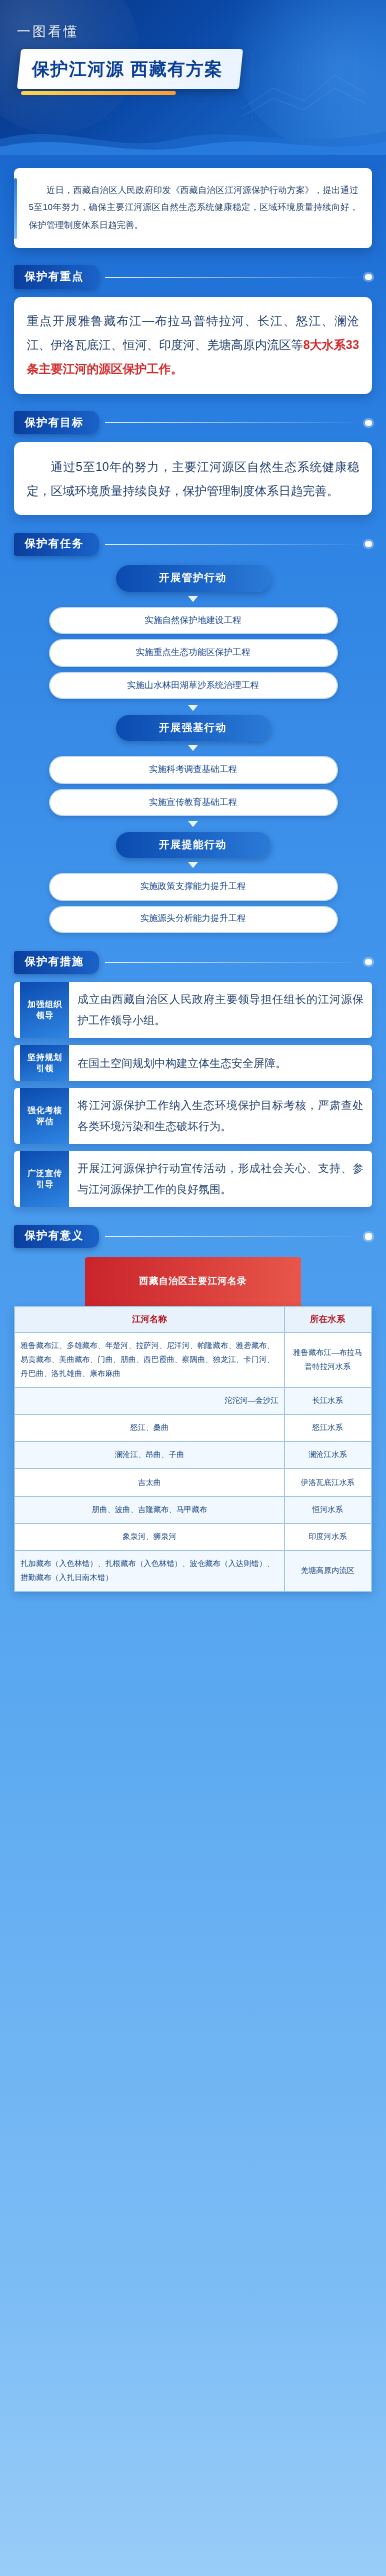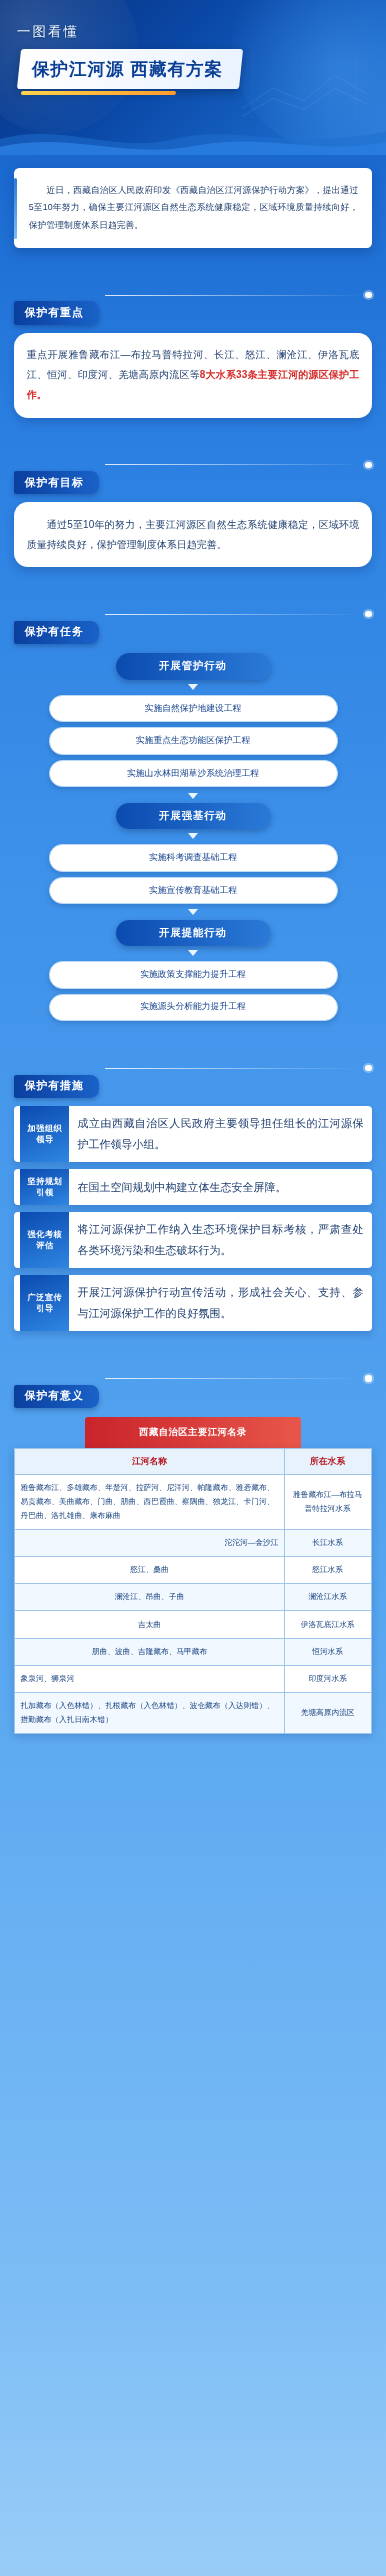--- a/index.html
+++ b/index.html
@@ -95,34 +95,33 @@
   .sec-head {
     position: relative;
     display: inline-block;
     background: linear-gradient(90deg,#0a3f9e 0%, #1a62c8 100%);
     color: #fff;
     font-size: 10.8px; font-weight: bold;
     padding: 4.6px 15.5px 4.6px 10.3px;
     border-radius: 2.1px 8.2px 8.2px 2.1px;
     letter-spacing: 1px;
     box-shadow: 0 2.1px 5.2px rgba(0,20,70,.3);
-    margin-top: 36px;
   }
   .sec-head-row { display: flex; align-items: center; }
   .sec-line { flex: 1; height: 1px; margin-left: 6.2px;
     background: linear-gradient(90deg, rgba(255,255,255,.85), rgba(255,255,255,0)); }
   .sec-dot { width: 6.2px; height: 6.2px; border-radius: 50%; background: #fff; margin-left: 3.1px; box-shadow: 0 0 0 2.1px rgba(255,255,255,.3);}
 
   .body-card {
     margin-top: 8.2px;
     background: #fff;
-    border-radius: 14px;
+    border-radius: 7px;
     padding: 12.4px 12.4px;
     box-shadow: 0 4.1px 9.3px rgba(0,30,90,.2);
-    font-size: 10px; line-height: 2.0; color: #1d3c6e; text-align: justify;
+    font-size: 12px; line-height: 2.0; color: #1d3c6e; text-align: justify;
   }
   .body-card .hl { color: #d62b2b; font-weight: bold; }
   .indent { text-indent: 2em; }
 
   
   .flow { margin-top: 9.3px; }
   .flow-title {
     margin: 0 auto;
     width: 155px;
     text-align: center;
@@ -181,21 +180,21 @@
     position: absolute; right: 9.3px; bottom: -15.5px; width: 47px; height: 57px;
   }
 
   
   .table-wrap { margin-top: 9.3px; }
   .table-title {
     margin: 0 auto 0 auto;
     width: 216px; text-align: center;
     background: linear-gradient(90deg,#c9242b,#e8564a);
     color: #fff; font-size: 9.3px; font-weight: bold;
-    padding: 9px 0; border-radius: 3.1px 3.1px 0 0;
+    padding: 18px 0; border-radius: 3.1px 3.1px 0 0;
     letter-spacing: 0.5px;
   }
   table {
     width: 100%;
     border-collapse: collapse;
     background: #fff;
     font-size: 7.7px;
     box-shadow: 0 3.1px 8.2px rgba(0,30,90,.2);
   }
   thead th {
@@ -380,21 +379,21 @@
         </tr>
         <tr>
           <td class="names" style="text-align:center">吉太曲</td>
           <td class="basin">伊洛瓦底江水系</td>
         </tr>
         <tr>
           <td class="names" style="text-align:center">朋曲、波曲、吉隆藏布、马甲藏布</td>
           <td class="basin">恒河水系</td>
         </tr>
         <tr>
-          <td class="names" style="text-align:left">象泉河、狮泉河</td>
+          <td class="names" style="text-align:center">象泉河、狮泉河</td>
           <td class="basin">印度河水系</td>
         </tr>
         <tr>
           <td class="names">扎加藏布（入色林错）、扎根藏布（入色林错）、波仓藏布（入达则错）、措勤藏布（入扎日南木错）</td>
           <td class="basin">羌塘高原内流区</td>
         </tr>
       </tbody>
     </table>
   </div>
 

